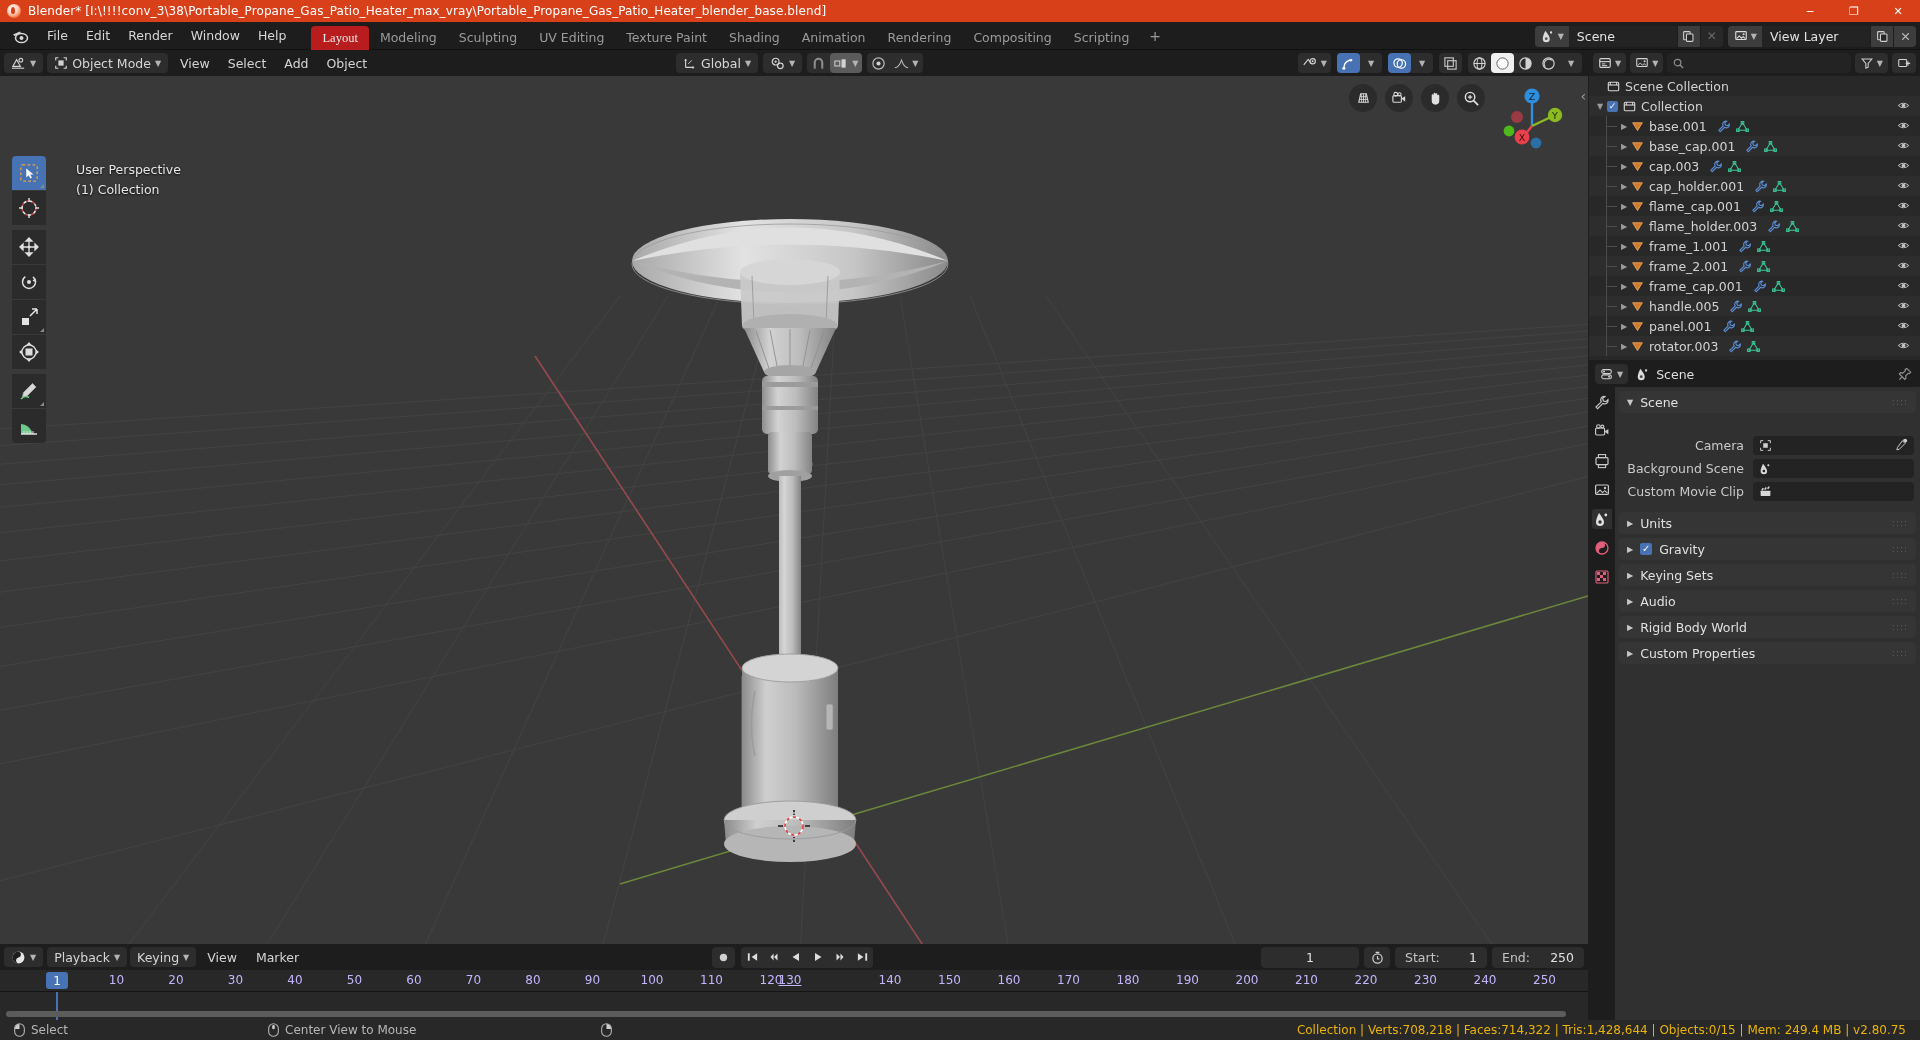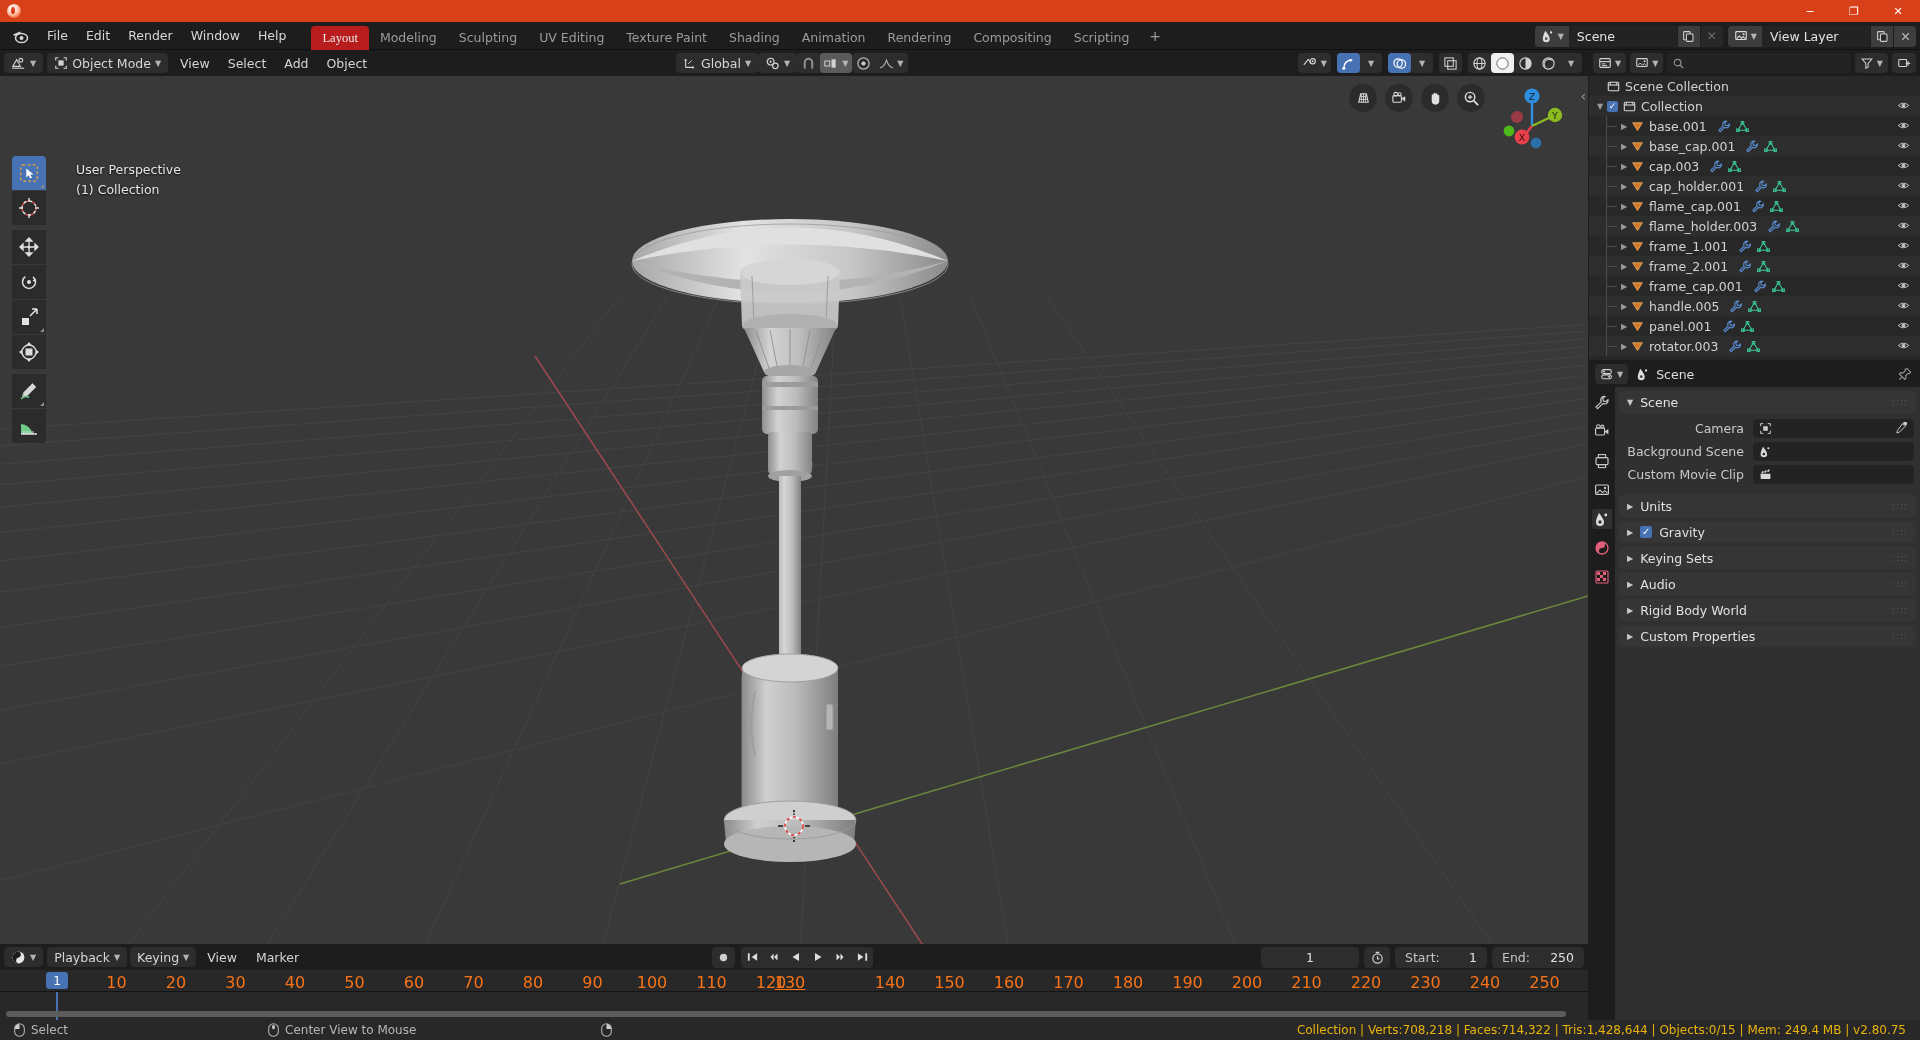--- a/index.html
+++ b/index.html
@@ -186,21 +186,21 @@
     font-size: 12.5px; color: #e0e0e0; padding: 0 10px;
   }
   .tl-field .lbl { color: #c3c3c3; margin-right: 10px; }
   .tl-right { position: absolute; right: 4px; top: 3px; display: flex; align-items: center; gap: 5px; }
 
   .tl-ruler {
     position: absolute; left: 0; top: 26px; width: 100%; height: 22px;
     background: #282828; border-bottom: 1px solid #141414;
   }
   .tl-tick {
-    position: absolute; top: 3px; font-size: 16px; color: #f97316;
+    position: absolute; top: 3px; font-size: 12px; color: #c4b5fd;
     transform: translateX(-50%);
   }
   .tl-playhead-badge {
     position: absolute; top: 2px; height: 17px; min-width: 22px;
     background: #4772b3; border-radius: 3px; color: #fff;
     display: flex; align-items: center; justify-content: center;
     font-size: 12px; transform: translateX(-50%);
   }
   .tl-body {
     position: absolute; left: 0; top: 48px; width: 100%; height: 28px;
@@ -322,20 +322,21 @@
   .sb-stats { position: absolute; right: 14px; top: 3px; font-size: 12px; color: #eab308; }
   svg { display: block; }
 </style>
 </head>
 <body>
 
 <div class="app">
 
   <div class="titlebar">
     <div class="titlebar-icon"></div>
+    <div class="titlebar-text">Blender* [I:\!!!!conv_3\38\Portable_Propane_Gas_Patio_Heater_max_vray\Portable_Propane_Gas_Patio_Heater_blender_base.blend]</div>
     <div class="titlebar-buttons">
       <div class="tb-btn">
           <span class="tb-glyph">─</span>
         </div>
       <div class="tb-btn">
           <span class="tb-glyph">❐</span>
         </div>
       <div class="tb-btn">
           <span class="tb-glyph">✕</span>
         </div>
@@ -435,21 +436,21 @@
         <span>Object Mode</span>
         <span class="chev">▼</span>
       </div>
       <div id="vp-menus" style="display:flex;align-items:center;gap:2px;">
           <div class="vp-menu">View</div>
           <div class="vp-menu">Select</div>
           <div class="vp-menu">Add</div>
           <div class="vp-menu">Object</div>
         </div>
 
-      <div style="position:absolute;left:676px;display:flex;align-items:center;">
+      <div style="position:absolute;left:676px;display:flex;align-items:center;gap:5px;">
         <div class="vp-btn">
           <svg width="14" height="14" viewBox="0 0 16 16">
               <path d="M3 13 V4 M3 13 H12" stroke="#d2d2d2" stroke-width="1.3" fill="none"></path>
               <path d="M3 3 l2 2 h-4z" fill="#d2d2d2"></path>
               <path d="M13 13 l-2-2 v4z" fill="#d2d2d2"></path>
               <path d="M6 9 l4-4" stroke="#d2d2d2" stroke-width="1.1"></path>
             </svg>
           <span>Global</span>
           <span class="chev">▼</span>
         </div>
@@ -1447,21 +1448,21 @@
           </svg>
         </div>
       </div>
 
     <div class="pr-body">
       <div class="pr-panel-head">
         <span class="tri">▼</span>
         <span>Scene</span>
         <span class="grip">::::</span>
       </div>
-      <div id="pr-fields" style="margin-top:5px">
+      <div id="pr-fields" style="margin-top:22px">
           <div class="pr-row">
             <div class="pr-label">Camera</div>
             <div class="pr-field">
               <span>
                 <svg width="13" height="13" viewBox="0 0 16 16">
                   <path d="M2 5.2V2h3.2M14 5.2V2h-3.2M2 10.8V14h3.2M14 10.8V14h-3.2" fill="none" stroke="#cfcfcf" stroke-width="1.2"></path>
                   <rect x="5.2" y="5.2" width="5.6" height="5.6" fill="#cfcfcf"></rect>
                 </svg>
               </span>
               <span style="margin-left:6px"></span>

